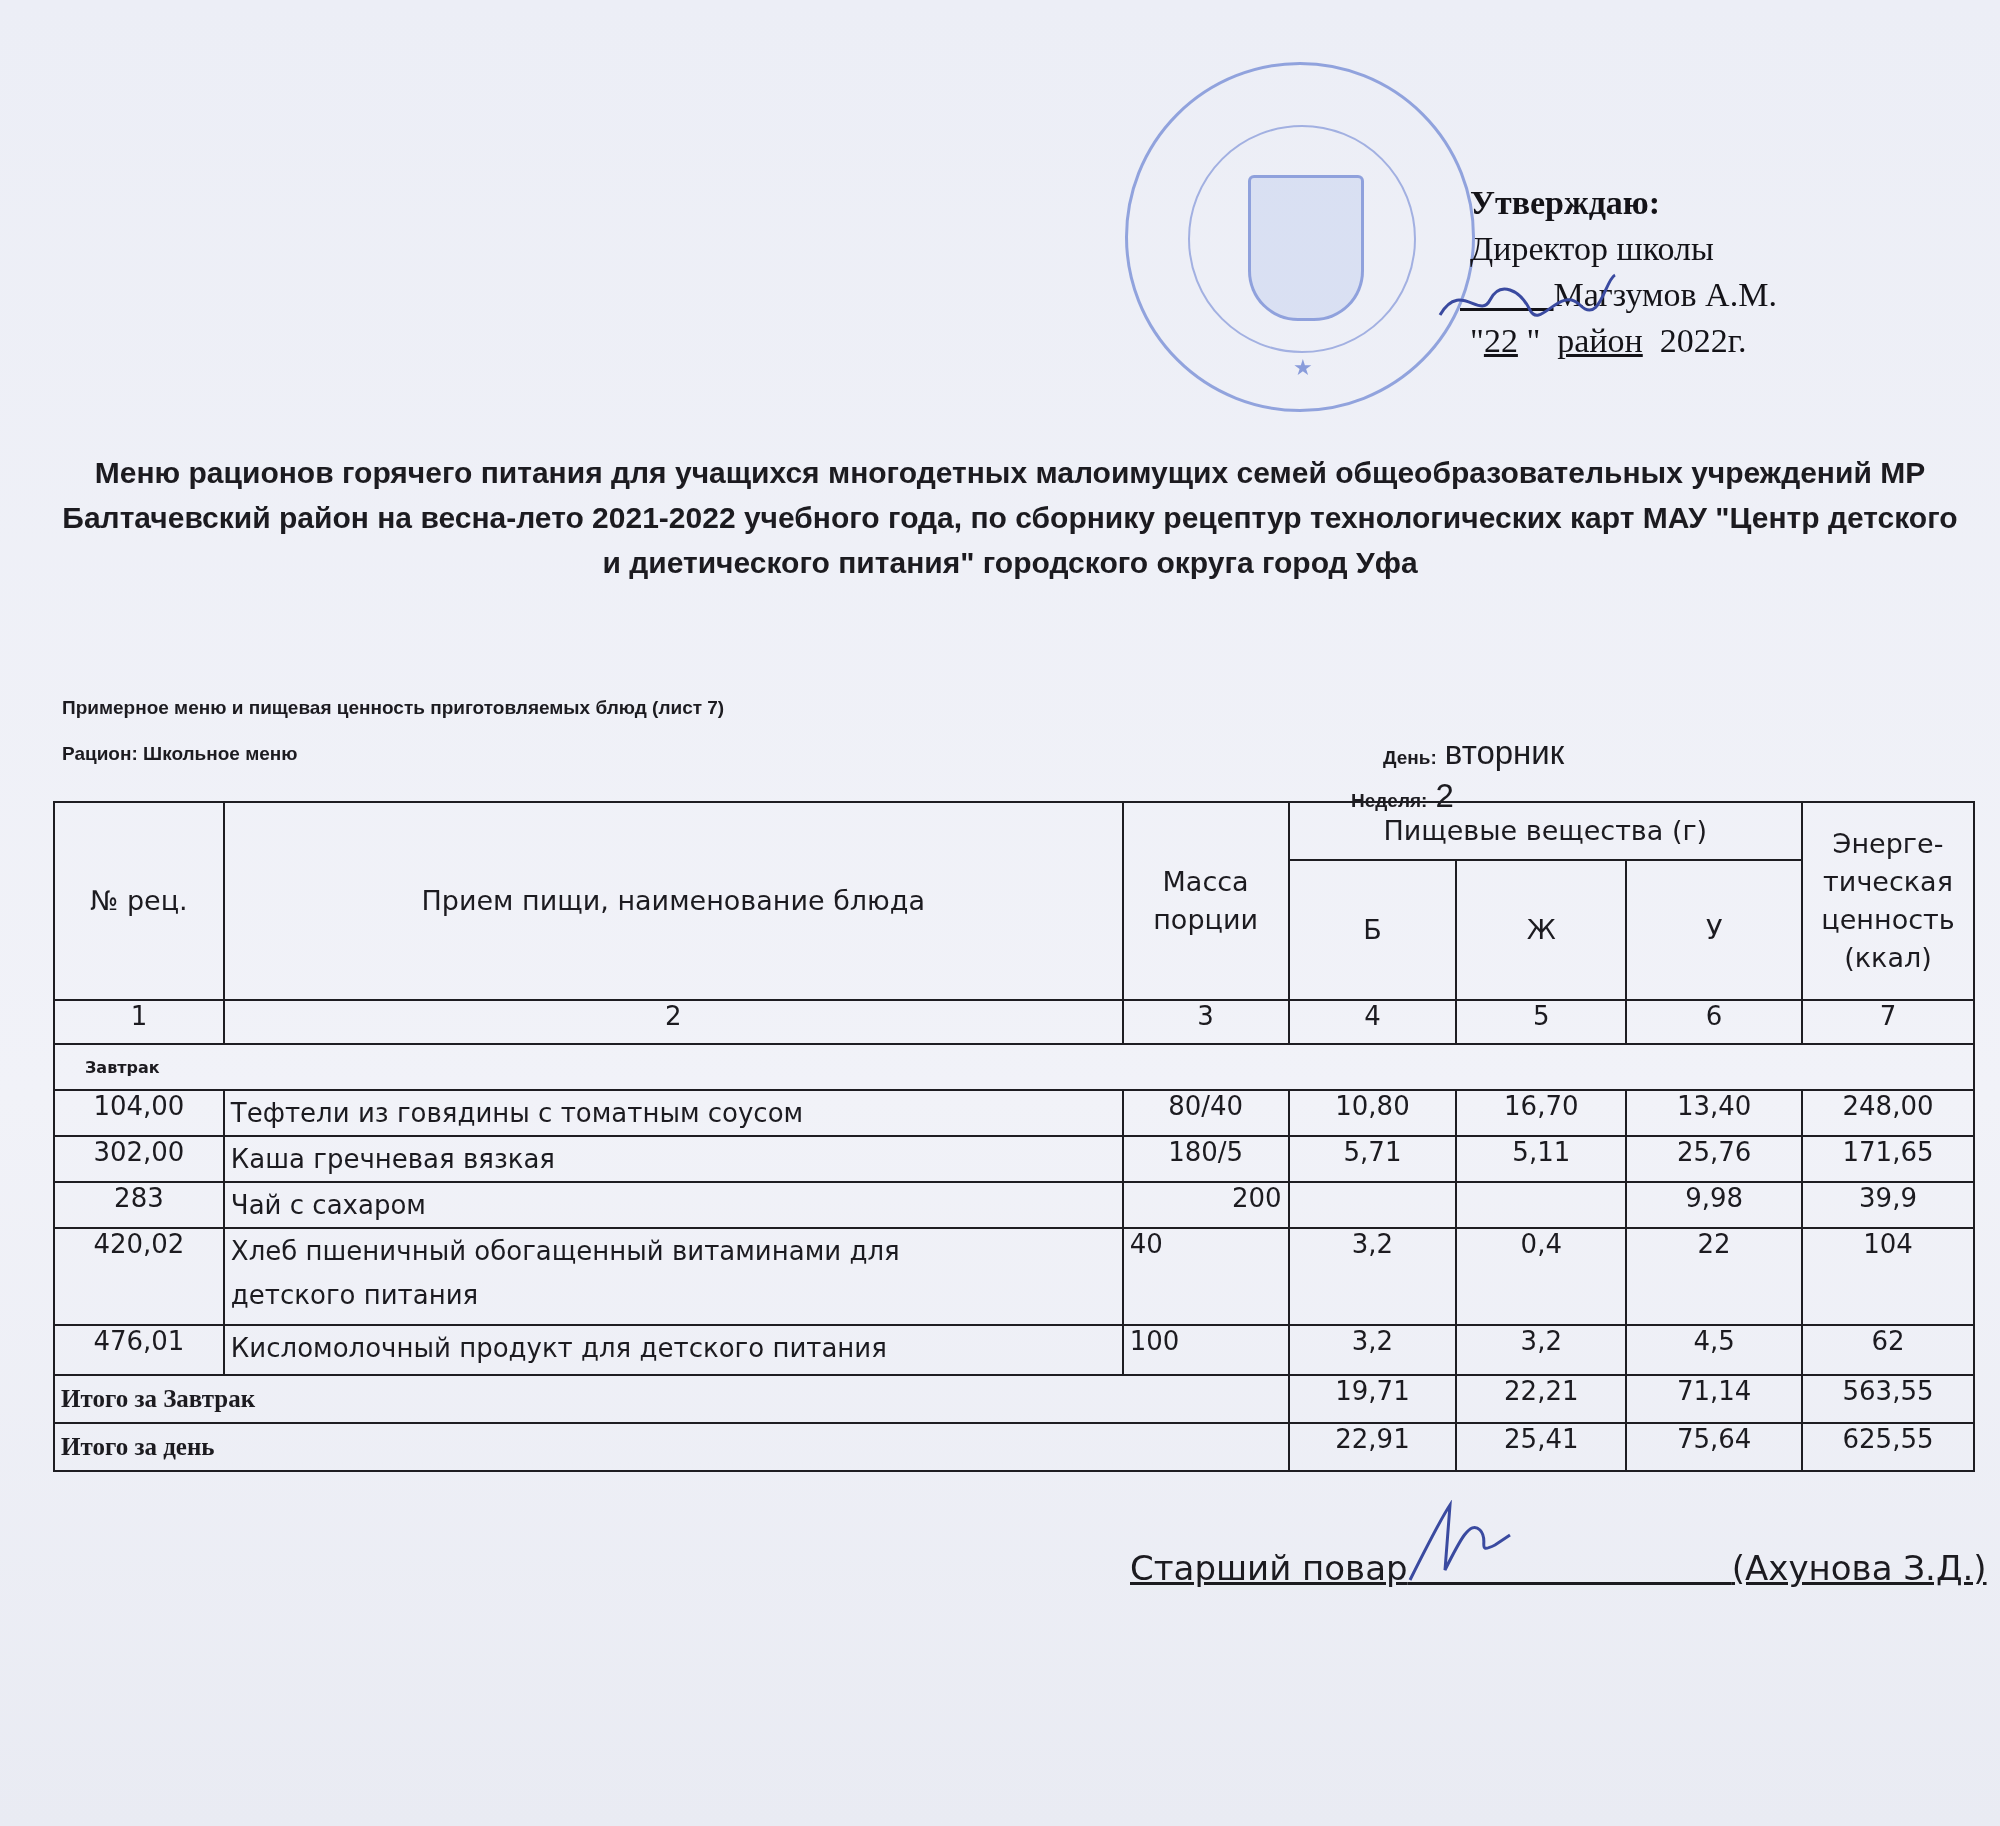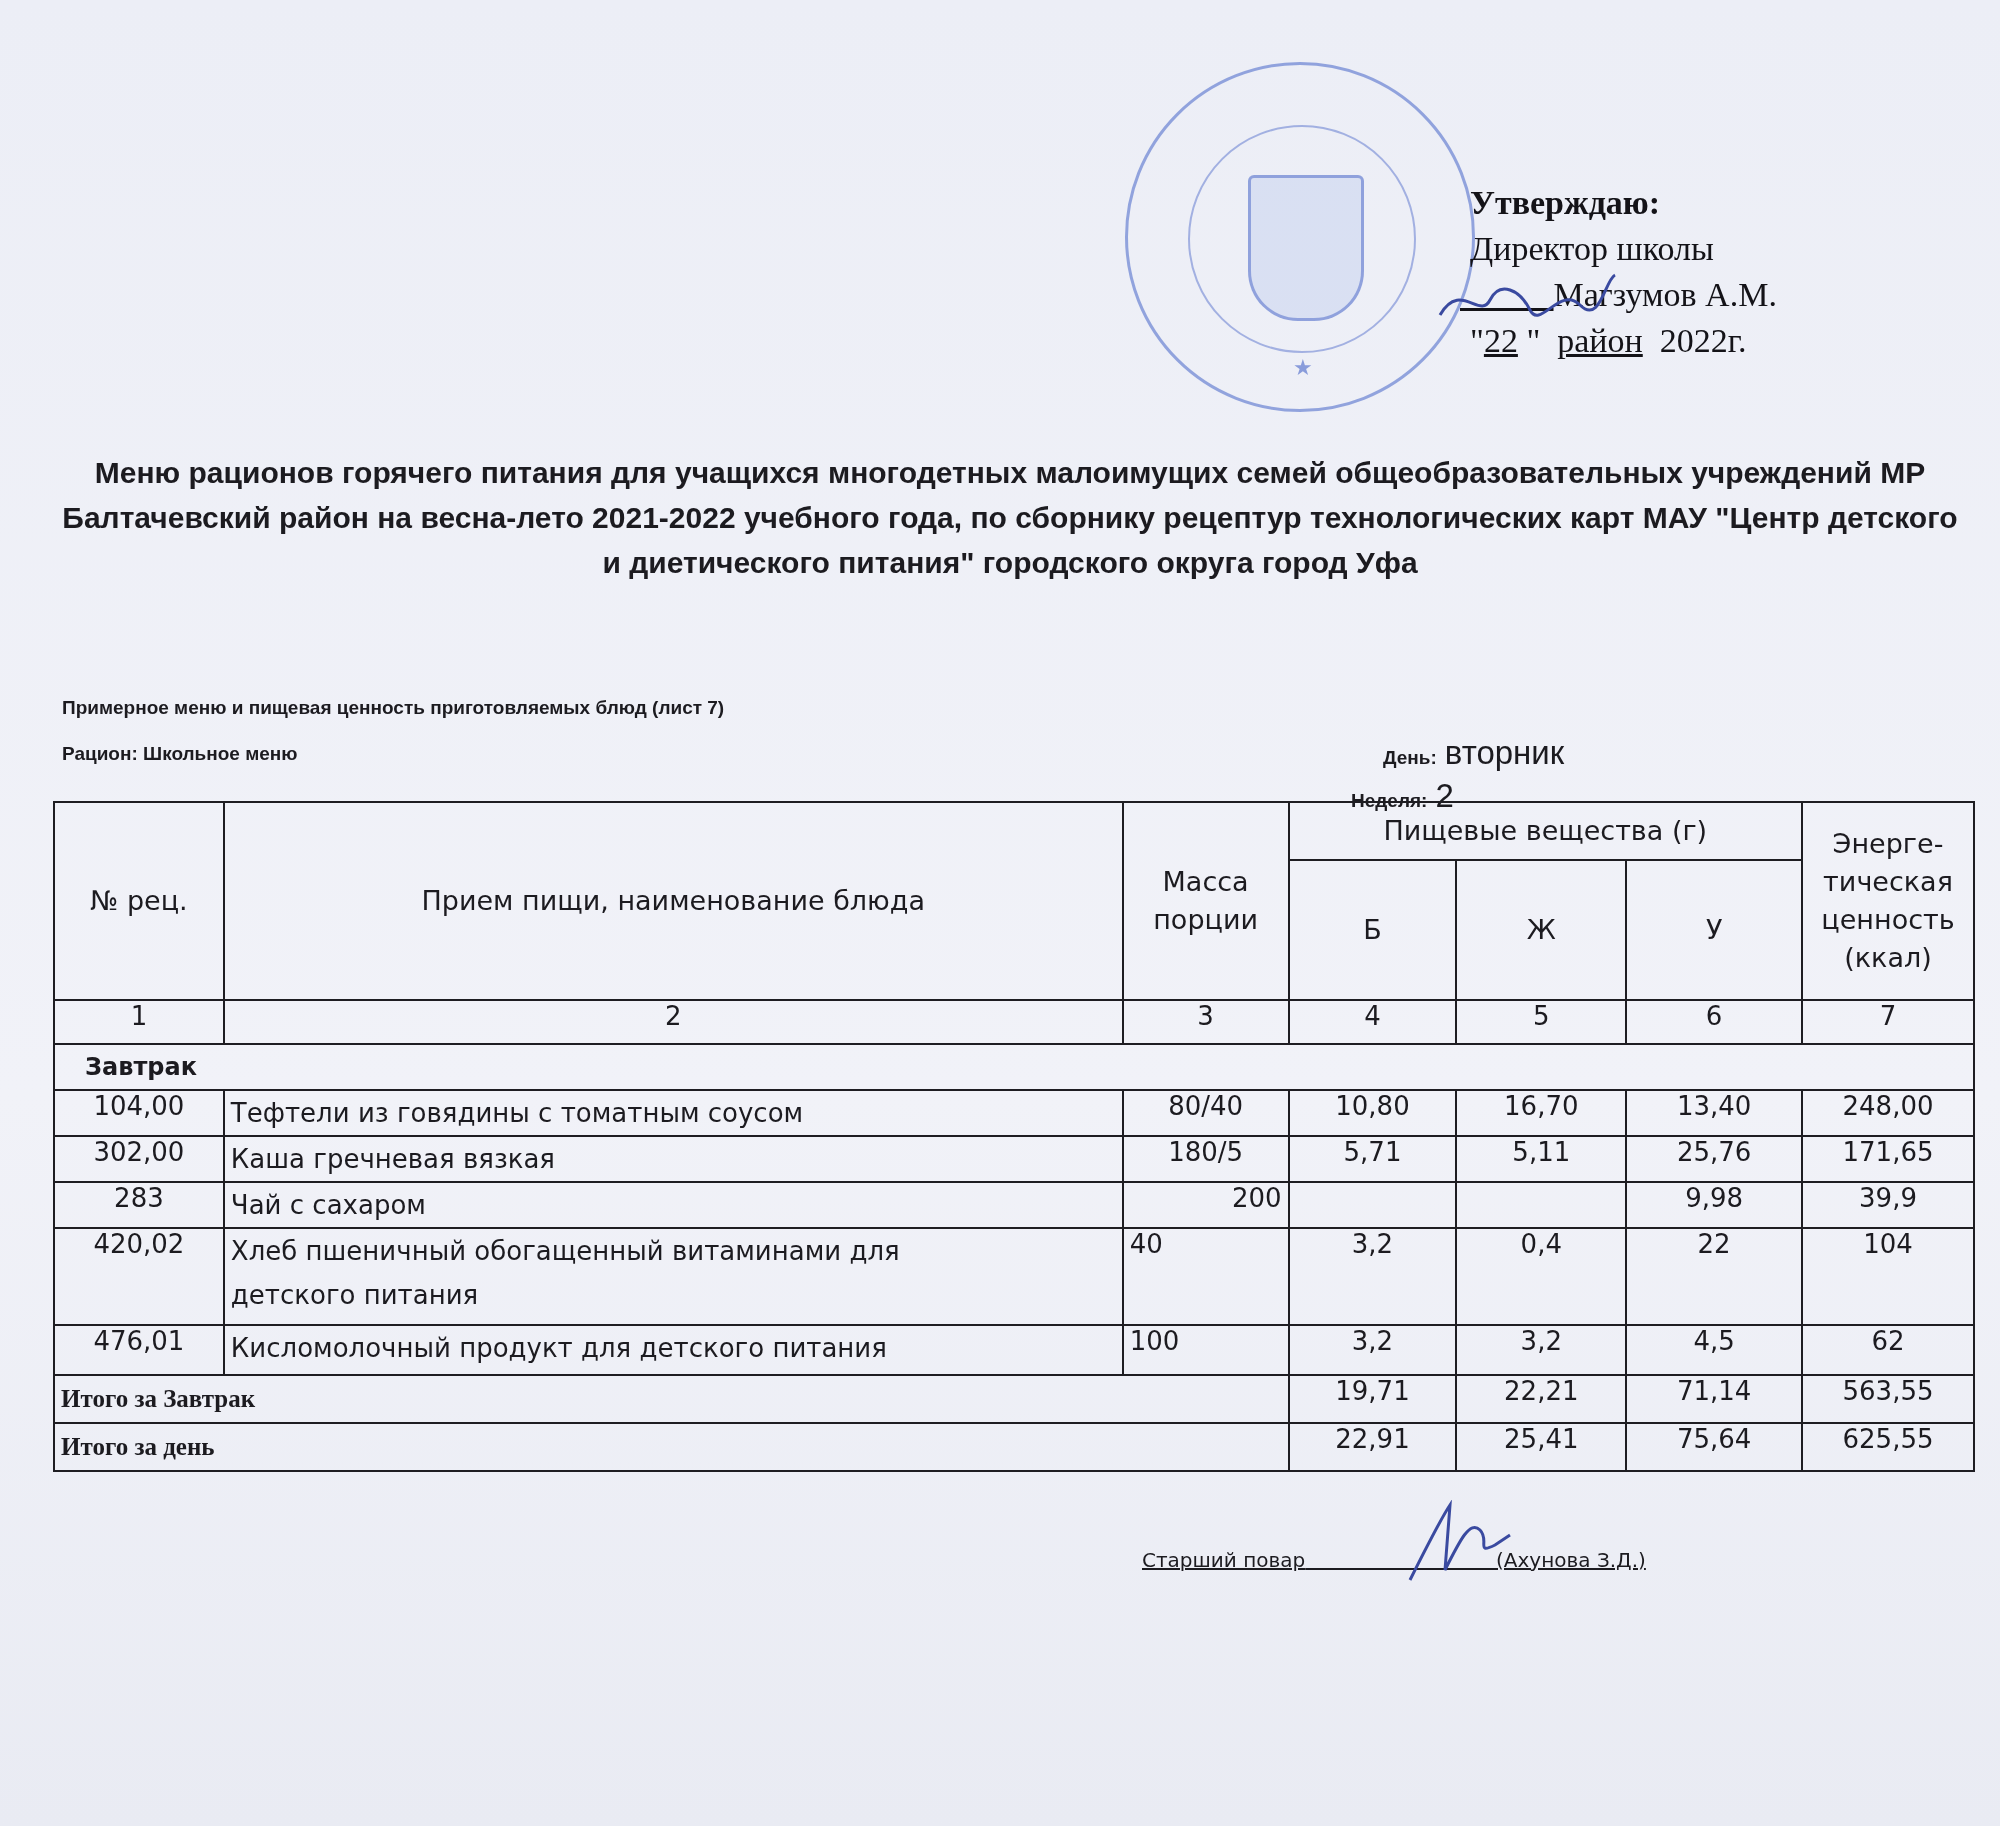--- a/index.html
+++ b/index.html
@@ -14,23 +14,23 @@
   .approve .u{text-decoration:underline;}
   .sig1{position:absolute;left:1430px;top:270px;width:190px;height:60px;}
   .title{position:absolute;left:60px;top:450px;width:1900px;text-align:center;font-weight:bold;font-size:30px;line-height:45px;}
   .meta{position:absolute;font-weight:bold;font-size:19px;}
   .meta .v{font-weight:normal;font-size:33px;margin-left:8px;}
   table{position:absolute;left:53px;top:801px;width:1922px;border-collapse:collapse;font-family:"DejaVu Sans",sans-serif;font-size:26px;}
   td,th{border:2px solid #1e1d22;padding:0 6px;font-weight:normal;}
   th{text-align:center;vertical-align:middle;font-size:27px;line-height:38px;border-radius:23px;}
   .num{text-align:center;vertical-align:top;}
   .name{text-align:left;vertical-align:top;line-height:44px;margin-top:28px;}
-  .section td{font-weight:bold;font-size:24px;padding-left:30px;height:44px;}
+  .section td{font-weight:bold;font-size:16px;padding-left:30px;height:44px;}
   .total td.lbl{font-weight:bold;font-size:25px;text-align:left;font-family:Liberation Serif, serif;}
-  .footer{position:absolute;left:1130px;top:1548px;font-family:"DejaVu Sans",sans-serif;font-size:20px;margin-left:12px;}
+  .footer{position:absolute;left:1130px;top:1548px;font-family:"DejaVu Sans",sans-serif;font-size:34px;}
   .footer .u{text-decoration:underline;}
   .sig2{position:absolute;left:1400px;top:1500px;width:130px;height:90px;}
 </style>
 </head>
 <body>
 
 <div class="paper"></div>
 
 <div class="stamp">
   <div class="inner"></div>

